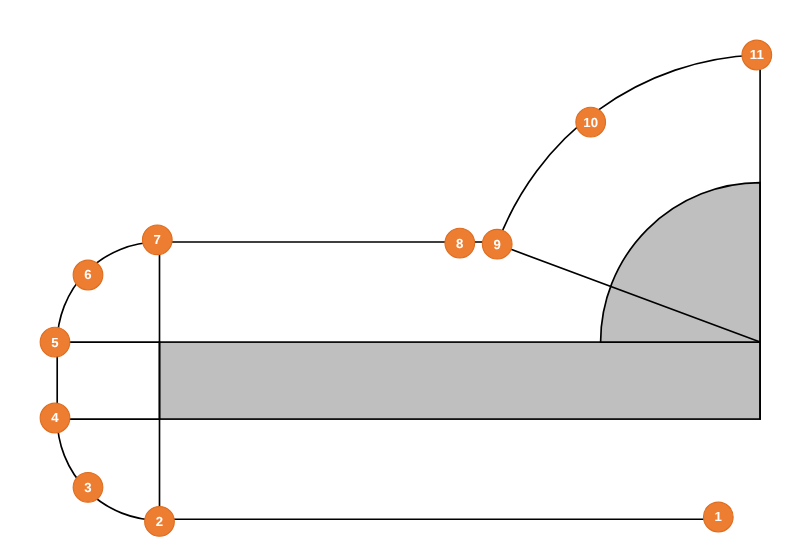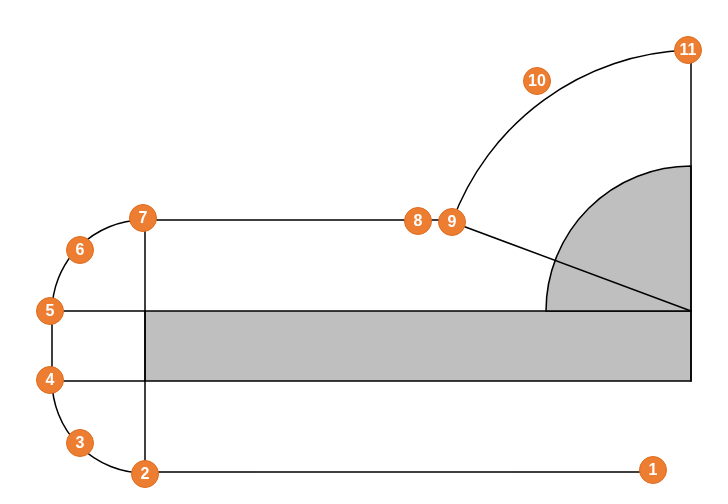--- a/index.html
+++ b/index.html
@@ -36,21 +36,21 @@
     position: absolute;
     width: 28px;
     height: 28px;
     border-radius: 50%;
     background: var(--color-accent, #ED7D31);
     border: 1px solid var(--color-marker_border, #DE6D1F);
     color: var(--color-marker_text, #FFFFFF);
     display: flex;
     align-items: center;
     justify-content: center;
-    font-size: 16px;
+    font-size: 12px;
     font-weight: bold;
     line-height: 1;
     user-select: none;
   }
 </style>
 </head>
 <body>
 
 <div class="stage">
 
@@ -72,16 +72,16 @@
 
   <div class="marker" style="left:639px;top:456px">1</div>
   <div class="marker" style="left:131px;top:460px">2</div>
   <div class="marker" style="left:66px;top:429px">3</div>
   <div class="marker" style="left:36px;top:366px">4</div>
   <div class="marker" style="left:36px;top:297px">5</div>
   <div class="marker" style="left:66px;top:236px">6</div>
   <div class="marker" style="left:129px;top:204px">7</div>
   <div class="marker" style="left:404px;top:207px">8</div>
   <div class="marker" style="left:438px;top:208px">9</div>
-  <div class="marker" style="left:523px;top:67px">10</div>
+  <div class="marker" style="left:523px;top:97px">10</div>
   <div class="marker" style="left:674px;top:36px">11</div>
 
 </div>
 
 </body></html>

